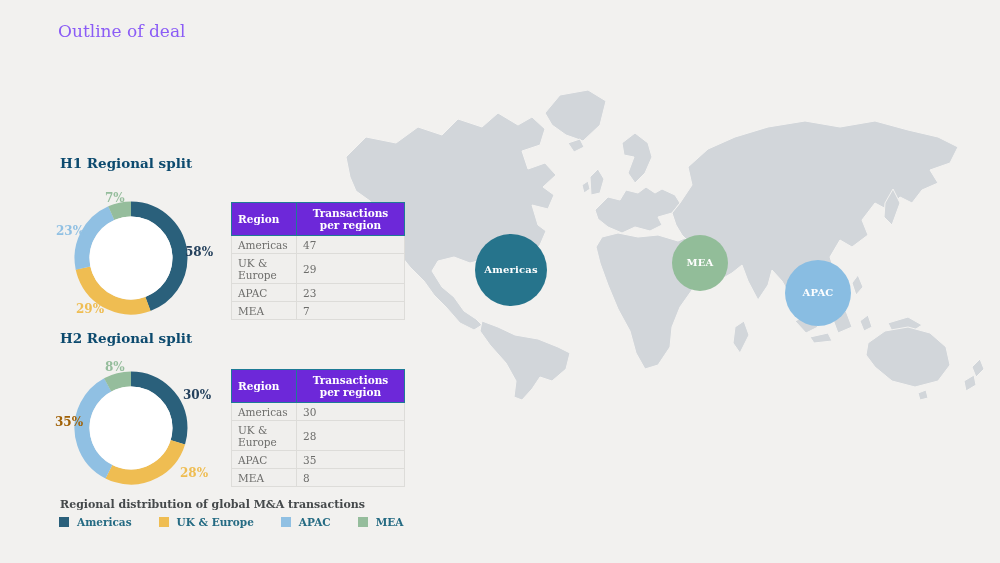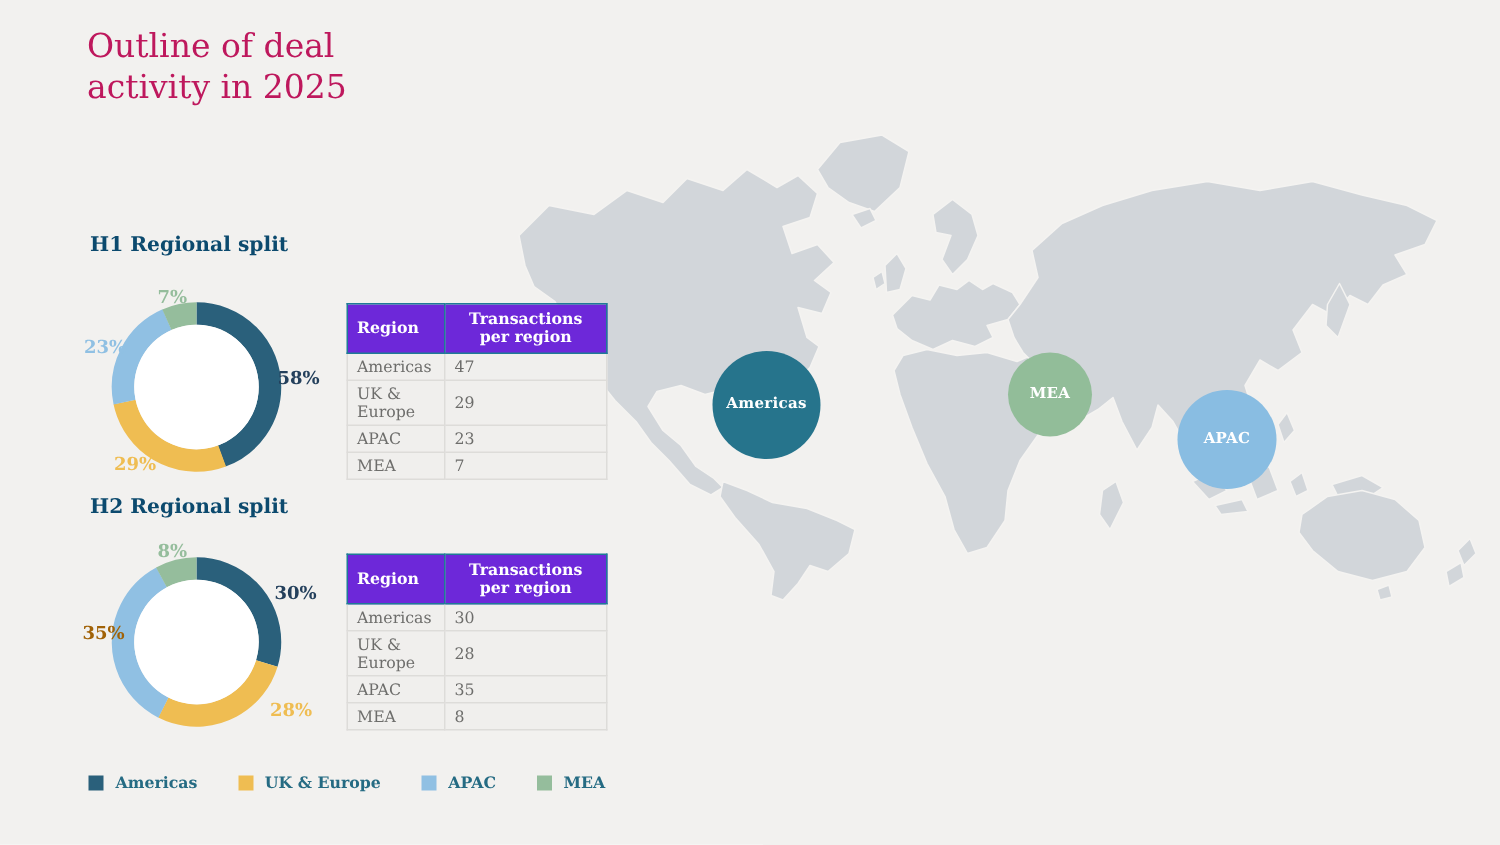--- a/index.html
+++ b/index.html
@@ -1,18 +1,18 @@
 <!DOCTYPE html>
 <html><head>
 <meta charset="utf-8">
 <style>
   html,body{margin:0;padding:0;}
   .page{position:relative;width:1000px;height:563px;background:#f2f1ef;
         font-family:"DejaVu Serif",serif;overflow:hidden;}
-  .title{position:absolute;left:58px;top:18px;font-size:22px;line-height:27px;color:#be185d;}
+  .title{position:absolute;left:58px;top:18px;font-size:17px;line-height:27px;color:#8b5cf6;}
   .chart-heading{position:absolute;font-size:13.5px;font-weight:bold;color:#0c4a6e;}
   #h1-heading{left:60px;top:155px;}
   #h2-heading{left:60px;top:330px;}
   .donut{position:absolute;width:116px;height:116px;}
   #donut1{left:73px;top:200px;}
   #donut2{left:73px;top:370px;}
   .labels-layer{position:absolute;inset:0;pointer-events:none;}
   .pct{position:absolute;font-size:12px;font-weight:bold;}
   .rtable{position:absolute;border-collapse:collapse;table-layout:fixed;width:174px;
           font-size:10.5px;color:#6d6d6b;}
@@ -34,21 +34,20 @@
   .legend-item .sw{width:10px;height:10px;display:inline-block;margin-right:8px;}
   .legend-item .lbl{font-size:10.5px;font-weight:bold;color:#256b83;}
 </style>
 </head>
 <body>
 
 <div class="page">
 
   <div class="title">
     <div>Outline of deal</div>
-    <div>activity in 2025</div>
   </div>
 
   <svg class="map" viewBox="0 0 660 320" xmlns="http://www.w3.org/2000/svg">
     <g stroke="#f4f3f1" stroke-width="1" stroke-linejoin="round">
       <path class="land" d="M10,92 L6,72 L26,52 L56,58 L78,42 L102,50 L118,34 L142,42 L158,28 L178,40 L192,32 L205,44 L200,60 L182,66 L188,84 L205,78 L216,90 L203,102 L214,110 L208,124 L192,120 L198,140 L206,146 L200,160 L186,174 L170,168 L158,180 L146,174 L130,178 L114,172 L98,176 L92,186 L102,202 L114,212 L124,226 L136,234 L142,240 L134,245 L120,238 L106,222 L94,210 L84,196 L70,182 L54,162 L42,138 L30,116 L16,106 Z" fill="#d2d6da"></path>
       <path class="land" d="M205,28 L220,10 L248,5 L266,16 L260,40 L243,56 L226,50 L212,40 Z" fill="#d2d6da"></path>
       <path class="land" d="M142,236 L158,242 L175,250 L198,254 L218,262 L230,268 L226,284 L212,296 L200,292 L192,304 L182,315 L174,312 L176,296 L166,278 L150,260 L140,246 Z" fill="#d2d6da"></path>
       <path class="land" d="M228,58 L240,54 L244,62 L234,67 Z" fill="#d2d6da"></path>
       <path class="land" d="M250,92 L258,84 L264,94 L260,108 L251,110 Z" fill="#d2d6da"></path>
       <path class="land" d="M242,100 L248,96 L250,104 L244,108 Z" fill="#d2d6da"></path>
@@ -158,20 +157,21 @@
           <td>APAC</td>
           <td>35</td>
         </tr>
         <tr>
           <td>MEA</td>
           <td>8</td>
         </tr>
       </tbody>
   </table>
 
+  <div class="legend-title">Regional distribution of global M&amp;A transactions</div>
   <div class="legend-items">
       <span class="legend-item">
         <span class="sw" style="background: rgb(42, 96, 123);"></span>
         <span class="lbl">Americas</span>
       </span>
       <span class="legend-item">
         <span class="sw" style="background: rgb(239, 189, 82);"></span>
         <span class="lbl">UK &amp; Europe</span>
       </span>
       <span class="legend-item">

